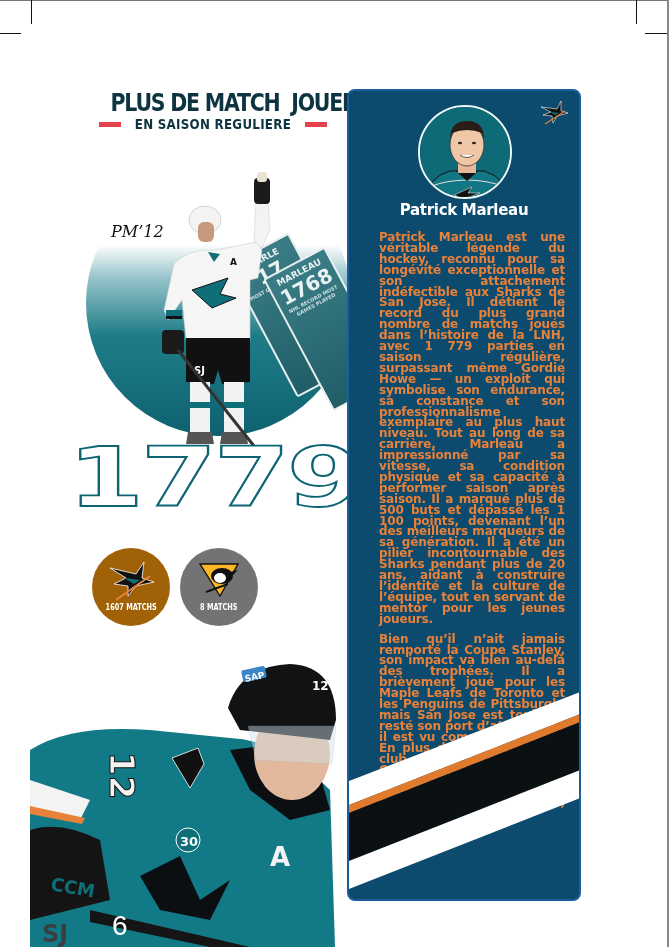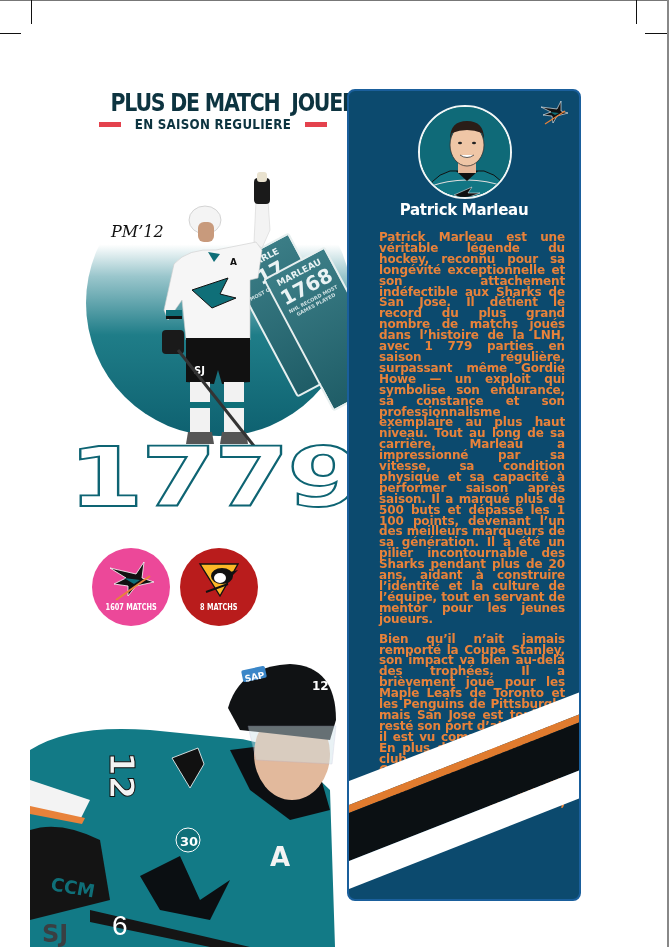--- a/index.html
+++ b/index.html
@@ -114,29 +114,29 @@
 
     <line x1="20" y1="180" x2="96" y2="276" stroke="#333" stroke-width="3"></line>
   </svg>
 </div>
 
 <svg class="big-number" viewBox="0 0 300 75">
   <text x="150" y="66" text-anchor="middle" font-family="DejaVu Sans, sans-serif" font-weight="bold" font-size="82" fill="#fff" stroke="#0e6473" stroke-width="1.8" letter-spacing="-2" textLength="292" lengthAdjust="spacingAndGlyphs">1779</text>
 </svg>
 
 <div class="teams">
-  <div class="team" style="background:#ec4899">
+  <div class="team" style="background:#a16207">
     <svg class="logo" viewBox="0 0 50 46">
       <path d="M4 12 L30 18 L38 6 L36 22 L48 26 L30 30 L22 40 L22 30 L8 28 L20 22 Z" fill="#111" stroke="#fff" stroke-width=".8"></path>
       <path d="M18 22 L34 24 L28 28 Z" fill="#0f6f78"></path>
       <line x1="10" y1="44" x2="44" y2="20" stroke="#e8823a" stroke-width="2"></line>
     </svg>
     <span class="cnt">1607 MATCHS</span>
   </div>
-  <div class="team" style="background:#b91c1c">
+  <div class="team" style="background:#737373">
     <svg class="logo" viewBox="0 0 50 46">
       <path d="M6 8 L44 8 L26 40 Z" fill="#fcb827" stroke="#111" stroke-width="1.4"></path>
       <ellipse cx="28" cy="20" rx="11" ry="8" fill="#111"></ellipse>
       <ellipse cx="26" cy="22" rx="6" ry="5" fill="#fff"></ellipse>
       <path d="M36 16 L44 14 L38 20 Z" fill="#111"></path>
       <line x1="12" y1="36" x2="34" y2="28" stroke="#111" stroke-width="2"></line>
     </svg>
     <span class="cnt">8 MATCHS</span>
   </div>
 </div>

